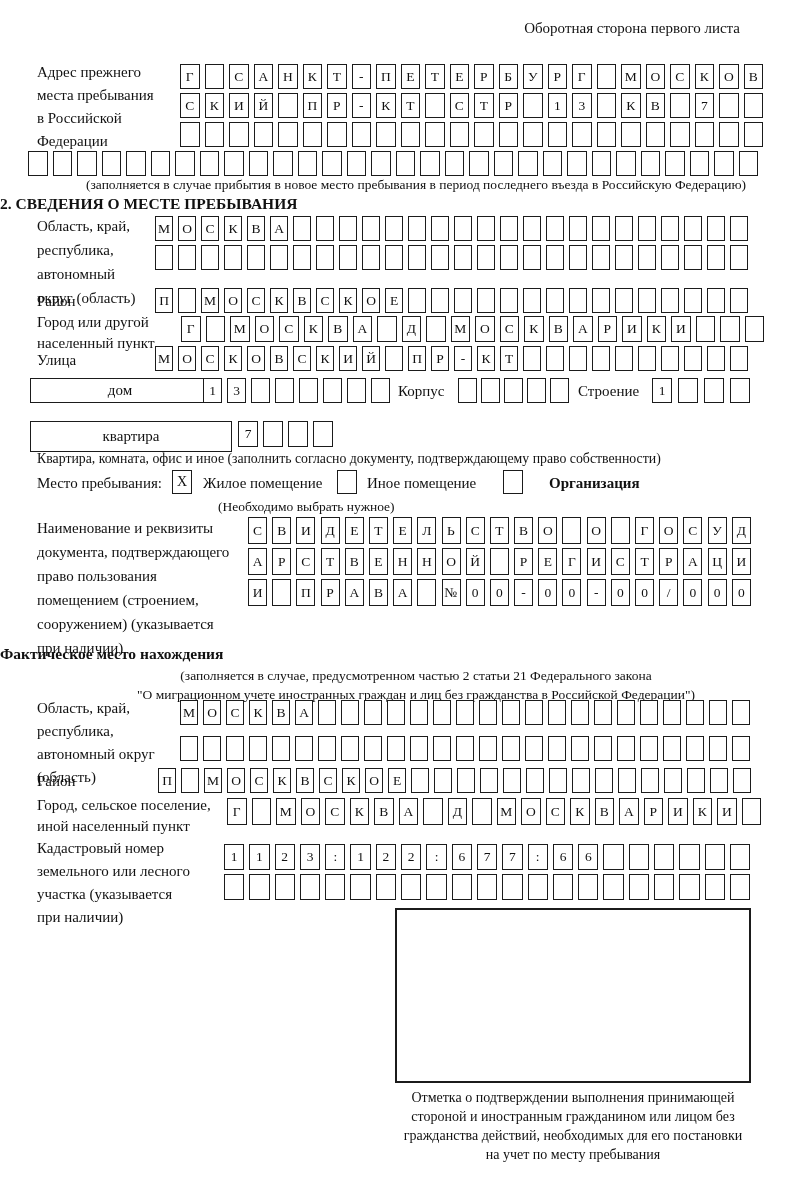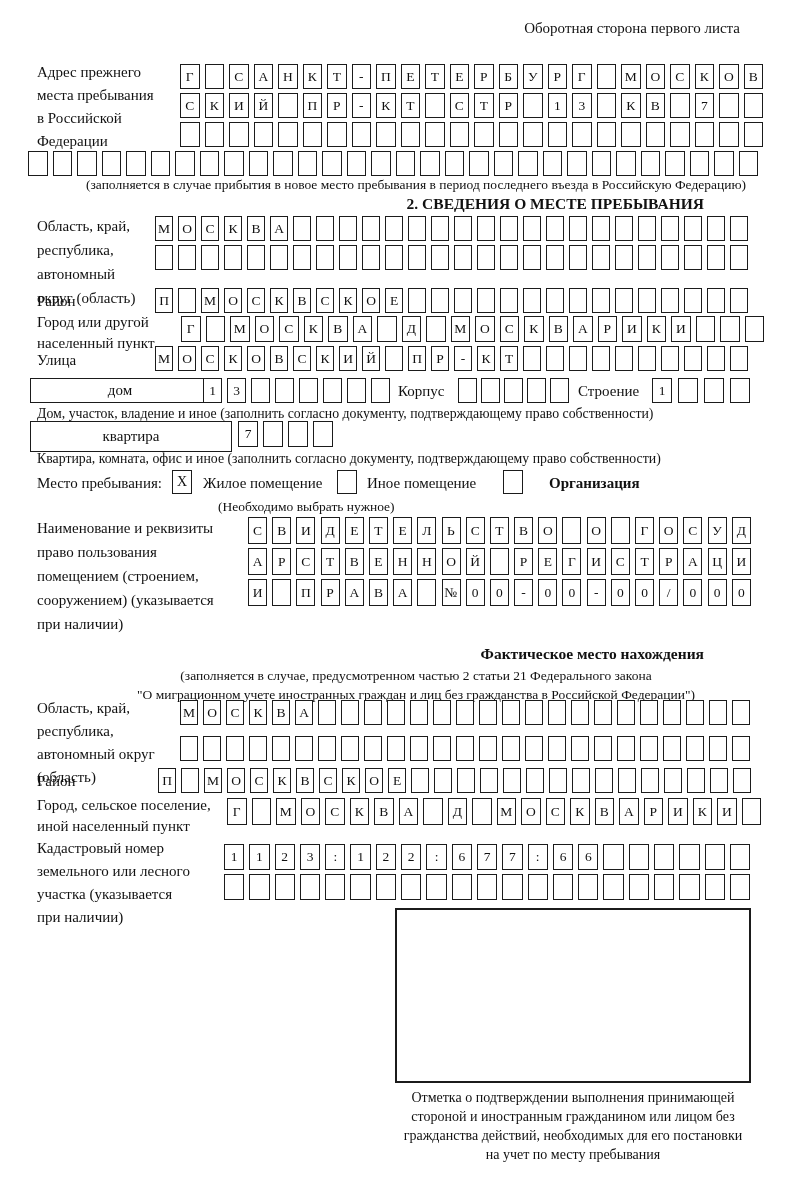--- a/index.html
+++ b/index.html
@@ -5,21 +5,21 @@
   html,body{margin:0;padding:0;background:#fff;}
   .page{
     position:relative;width:800px;height:1180px;background:#fff;
     font-family:"Liberation Serif","DejaVu Serif",serif;color:#111;overflow:hidden;
   }
   .abs{position:absolute;}
   .lbl{position:absolute;font-size:15px;line-height:23px;white-space:nowrap;}
   .lbl.tight{line-height:20.5px;}
   .cap{position:absolute;font-size:13.5px;white-space:nowrap;}
   .capc{position:absolute;left:16px;width:800px;text-align:center;font-size:13.5px;}
-  .hdr{position:absolute;left:0;width:704px;text-align:right;font-weight:bold;font-size:15.5px;}
+  .hdr{position:absolute;left:0;width:704px;text-align:left;font-weight:bold;font-size:15.5px;}
   .cells{position:absolute;display:flex;column-gap:var(--g,5px);}
   .cell{
     flex:0 0 var(--w,19px);width:var(--w,19px);height:var(--h,25px);
     border:1.7px solid #1b1b1b;box-sizing:border-box;background:#fff;
     display:flex;align-items:center;justify-content:center;
     font-size:13.5px;line-height:1;
   }
   .wbox{
     position:absolute;border:1.8px solid #1b1b1b;box-sizing:border-box;
     display:flex;align-items:center;justify-content:center;font-size:15px;background:#fff;
@@ -332,21 +332,20 @@
       <span class="cell"></span>
       <span class="cell"></span>
     </div>
   <div class="lbl" style="left:578px;top:380px;">Строение</div>
   <div class="cells" style="left:652px;top:378px;--w:20px;--g:6px;--h:25px;">
       <span class="cell">1</span>
       <span class="cell"></span>
       <span class="cell"></span>
       <span class="cell"></span>
     </div>
-  <div class="cap" style="left:37px;top:406px;font-size:13.8px;">Дом, участок, владение и иное (заполнить согласно документу, подтверждающему право собственности)</div>
 
   <div class="wbox" style="left:30px;top:421px;width:202px;height:31px;">квартира</div>
   <div class="cells" style="left:238px;top:421px;--w:20px;--g:5px;--h:26px;">
       <span class="cell">7</span>
       <span class="cell"></span>
       <span class="cell"></span>
       <span class="cell"></span>
     </div>
   <div class="cap" style="left:37px;top:451px;font-size:13.8px;">Квартира, комната, офис и иное (заполнить согласно документу, подтверждающему право собственности)</div>
 
@@ -354,20 +353,21 @@
   <div class="cbox" style="left:172px;top:470px;">X</div>
   <div class="lbl" style="left:203px;top:472px;">Жилое помещение</div>
   <div class="cbox" style="left:337px;top:470px;"></div>
   <div class="lbl" style="left:367px;top:472px;">Иное помещение</div>
   <div class="cbox" style="left:503px;top:470px;"></div>
   <div class="lbl" style="left:549px;top:472px;font-weight:bold;">Организация</div>
   <div class="cap" style="left:218px;top:499px;">(Необходимо выбрать нужное)</div>
 
   <div class="lbl" style="left:37px;top:516px;line-height:24px;">
     <div>Наименование и реквизиты</div>
+    <div>документа, подтверждающего</div>
     <div>право пользования</div>
     <div>помещением (строением,</div>
     <div>сооружением) (указывается</div>
     <div>при наличии)</div>
   </div>
   <div class="cells" style="left:248px;top:517px;--w:19px;--g:5.2px;--h:27px;">
       <span class="cell">С</span>
       <span class="cell">В</span>
       <span class="cell">И</span>
       <span class="cell">Д</span>

